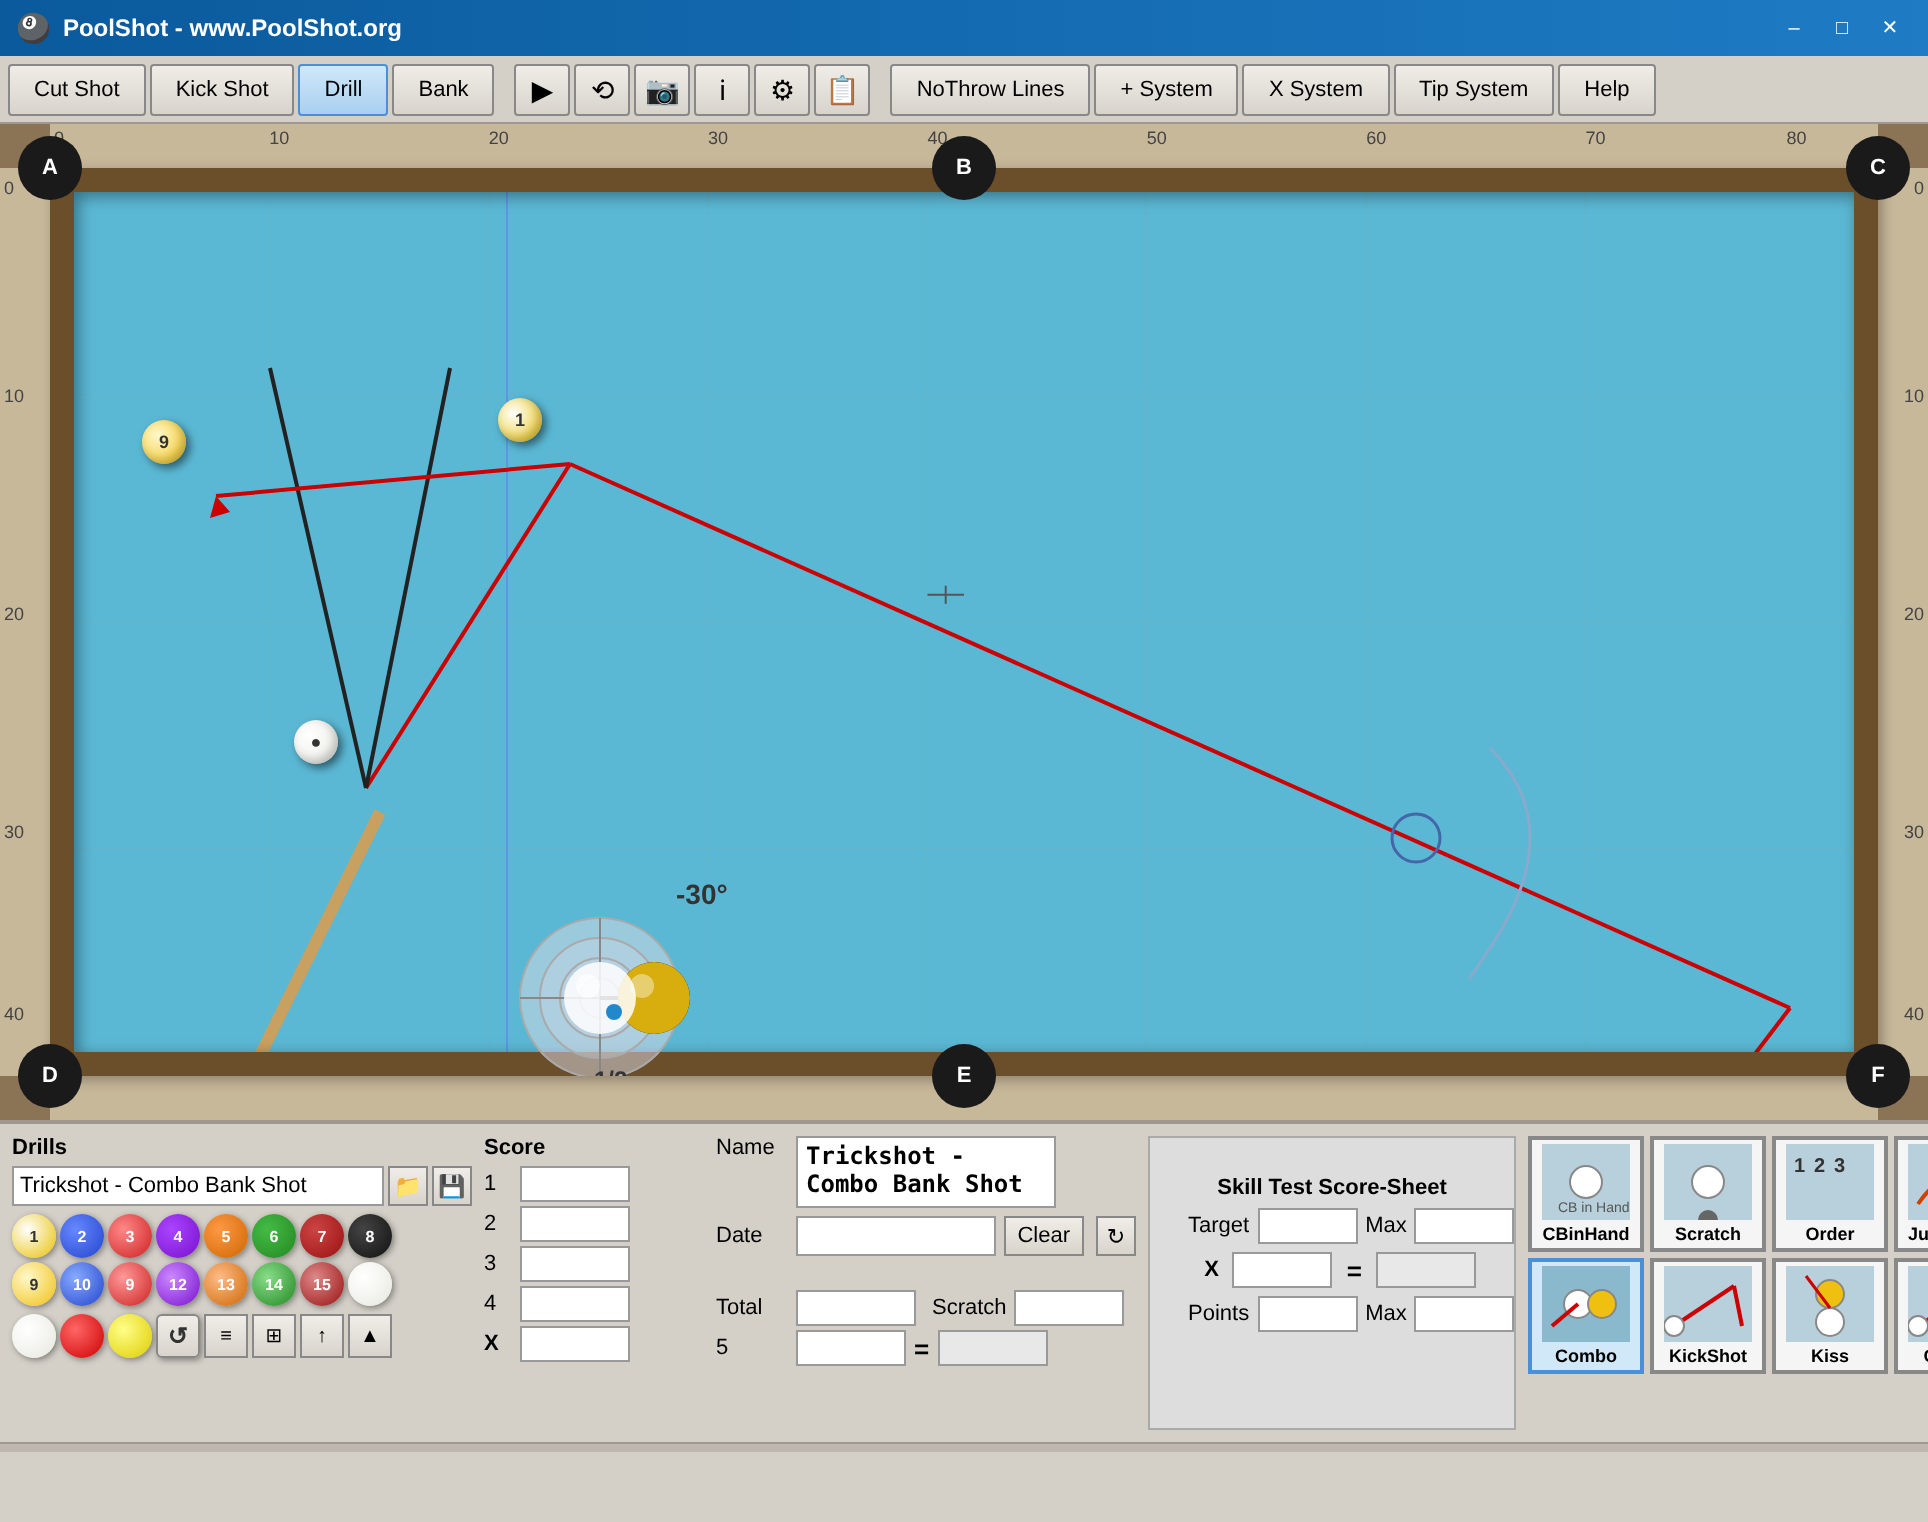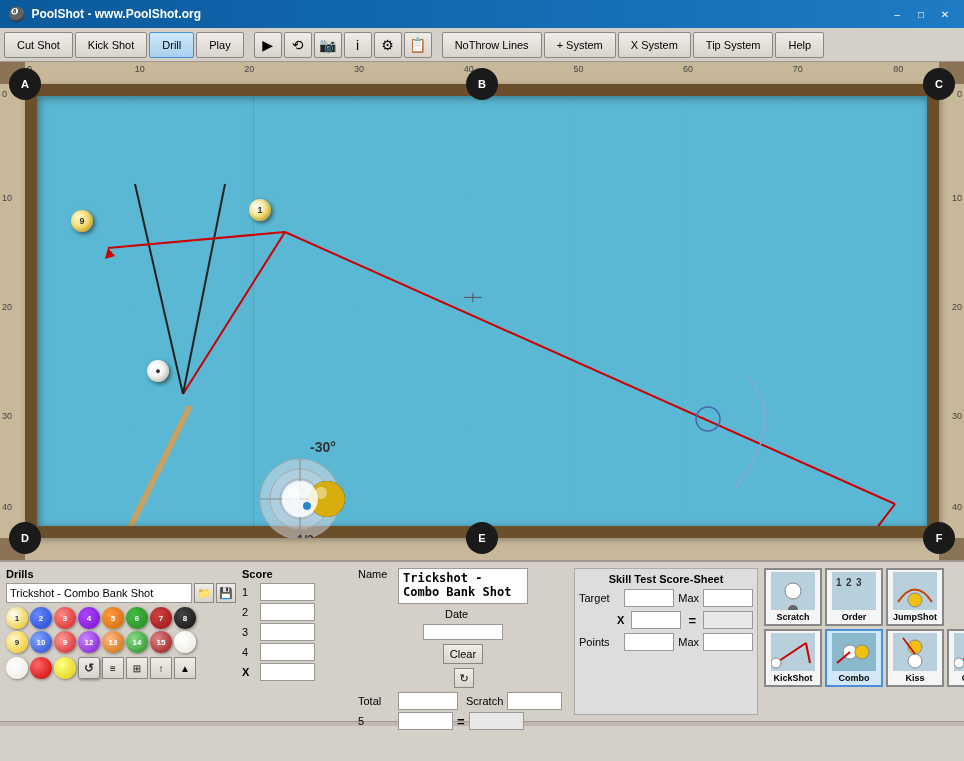--- a/index.html
+++ b/index.html
@@ -244,21 +244,21 @@
       background: white; font-size: 10px; padding: 0 2px;
     }
     .score-x { font-size: 11px; font-weight: bold; }
 
     
     #info-section {
       width: 210px;
       flex-shrink: 0;
     }
     .info-row {
-      display: flex; align-items: center; gap: 4px; margin-bottom: 4px; flex-direction: column;
+      display: flex; align-items: center; gap: 4px; margin-bottom: 17px;
     }
     .info-label { width: 36px; font-size: 11px; }
     .info-input {
       flex: 1; height: 20px; border: 1px solid #999;
       background: white; font-size: 11px; padding: 1px 3px;
     }
     .drill-title-input {
       width: 130px; height: 36px; border: 1px solid #999;
       background: white; font-size: 12px; font-weight: bold;
       padding: 2px 4px; resize: none;
@@ -281,21 +281,21 @@
     .score5-row { display: flex; align-items: center; gap: 4px; }
     .score5-input { width: 55px; height: 18px; border: 1px solid #999; background: white; }
     .equals { font-size: 13px; font-weight: bold; }
     .result-input { width: 55px; height: 18px; border: 1px solid #999; background: #e8e8e8; }
 
     
     #skill-section {
       width: 184px;
       flex-shrink: 0;
       border: 1px solid #aaa;
-      padding: 4px;
+      padding: 19px;
       background: #ddd;
     }
     .skill-title { font-size: 11px; font-weight: bold; text-align: center; margin-bottom: 4px; }
     .skill-row { display: flex; align-items: center; gap: 4px; margin-bottom: 4px; }
     .skill-label { font-size: 11px; width: 42px; }
     .skill-input { width: 50px; height: 18px; border: 1px solid #999; background: white; }
     .skill-max-label { font-size: 11px; }
     .skill-max-input { width: 50px; height: 18px; border: 1px solid #999; background: white; }
     .skill-x { font-size: 11px; font-weight: bold; margin: 0 3px; }
     .skill-eq { font-size: 13px; font-weight: bold; margin: 0 3px; }
@@ -348,21 +348,21 @@
     <button class="win-btn">–</button>
     <button class="win-btn">□</button>
     <button class="win-btn close">✕</button>
   </div>
 </div>
 
 <div id="toolbar">
   <button class="toolbar-btn">Cut Shot</button>
   <button class="toolbar-btn">Kick Shot</button>
   <button class="toolbar-btn active">Drill</button>
-  <button class="toolbar-btn">Play</button>
+  <button class="toolbar-btn">Bank</button>
   <div class="toolbar-sep"></div>
   <button class="toolbar-icon-btn">▶</button>
   <button class="toolbar-icon-btn">⟲</button>
   <button class="toolbar-icon-btn">📷</button>
   <button class="toolbar-icon-btn">ℹ</button>
   <button class="toolbar-icon-btn">⚙</button>
   <button class="toolbar-icon-btn">📋</button>
   <div class="toolbar-sep"></div>
   <button class="toolbar-btn">NoThrow Lines</button>
   <button class="toolbar-btn">+ System</button>
@@ -473,21 +473,21 @@
 
         <circle cx="52" cy="52" r="4" fill="#2288cc"></circle>
 
         <text x="42" y="90" font-size="12" font-weight="bold" fill="#333">1/2</text>
 
         <line x1="38" y1="92" x2="62" y2="92" stroke="#333" stroke-width="1"></line>
       </svg>
     </div>
 
     <div id="angle-indicator" style="left:285px;top:355px;">
-      <span style="font-size:14px;font-weight:bold;color:#333;">-30°</span>
+      <span style="font-size:14px;font-weight:bold;color:#333;margin-left:28px;">-30°</span>
     </div>
 
   </div>
 
   <div class="pocket" id="pocket-a">A</div>
   <div class="pocket" id="pocket-b">B</div>
   <div class="pocket" id="pocket-c">C</div>
   <div class="pocket" id="pocket-d">D</div>
   <div class="pocket" id="pocket-e">E</div>
   <div class="pocket" id="pocket-f">F</div>
@@ -608,20 +608,29 @@
       <span class="skill-label">Points</span>
       <input type="text" class="skill-input" style="">
       <span class="skill-max-label">Max</span>
       <input type="text" class="skill-max-input" style="">
     </div>
   </div>
 
   <div id="drill-icons">
     <div class="drill-icons-row">
 
+      <div class="drill-icon-card">
+        <div class="drill-icon-canvas" style="background:#b8d0dc;">
+          <svg width="44" height="38">
+            <circle cx="22" cy="19" r="8" fill="white" stroke="#888" stroke-width="1"></circle>
+            <text x="8" y="34" font-size="7" fill="#555">CB in Hand</text>
+          </svg>
+        </div>
+        <span class="drill-icon-label">CBinHand</span>
+      </div>
 
       <div class="drill-icon-card">
         <div class="drill-icon-canvas" style="background:#b8d0dc;">
           <svg width="44" height="38">
             <circle cx="22" cy="19" r="8" fill="white" stroke="#888" stroke-width="1"></circle>
             <circle cx="22" cy="38" r="5" fill="#666"></circle>
           </svg>
         </div>
         <span class="drill-icon-label">Scratch</span>
       </div>
@@ -643,40 +652,40 @@
             <path d="M5 30 Q22 5 39 30" stroke="#cc4400" stroke-width="2" fill="none"></path>
             <circle cx="22" cy="28" r="7" fill="#f0c010" stroke="#888" stroke-width="1"></circle>
           </svg>
         </div>
         <span class="drill-icon-label">JumpShot</span>
       </div>
 
     </div>
     <div class="drill-icons-row">
 
+      <div class="drill-icon-card active">
+        <div class="drill-icon-canvas" style="background:#8ab8cc;">
+          <svg width="44" height="38">
+            <circle cx="18" cy="19" r="7" fill="white" stroke="#888" stroke-width="1"></circle>
+            <circle cx="30" cy="19" r="7" fill="#f0c010" stroke="#888" stroke-width="1"></circle>
+            <line x1="5" y1="30" x2="18" y2="19" stroke="#cc0000" stroke-width="2"></line>
+          </svg>
+        </div>
+        <span class="drill-icon-label">Combo</span>
+      </div>
+
       <div class="drill-icon-card">
         <div class="drill-icon-canvas" style="background:#b8d0dc;">
           <svg width="44" height="38">
             <line x1="5" y1="30" x2="35" y2="10" stroke="#cc0000" stroke-width="2"></line>
             <line x1="35" y1="10" x2="39" y2="30" stroke="#cc0000" stroke-width="2"></line>
             <circle cx="5" cy="30" r="5" fill="white" stroke="#888" stroke-width="1"></circle>
           </svg>
         </div>
         <span class="drill-icon-label">KickShot</span>
-      </div>
-
-      <div class="drill-icon-card active">
-        <div class="drill-icon-canvas" style="background:#8ab8cc;">
-          <svg width="44" height="38">
-            <circle cx="18" cy="19" r="7" fill="white" stroke="#888" stroke-width="1"></circle>
-            <circle cx="30" cy="19" r="7" fill="#f0c010" stroke="#888" stroke-width="1"></circle>
-            <line x1="5" y1="30" x2="18" y2="19" stroke="#cc0000" stroke-width="2"></line>
-          </svg>
-        </div>
-        <span class="drill-icon-label">Combo</span>
       </div>
 
       <div class="drill-icon-card">
         <div class="drill-icon-canvas" style="background:#b8d0dc;">
           <svg width="44" height="38">
             <circle cx="22" cy="14" r="7" fill="#f0c010" stroke="#888" stroke-width="1"></circle>
             <circle cx="22" cy="28" r="7" fill="white" stroke="#888" stroke-width="1"></circle>
             <line x1="10" y1="5" x2="22" y2="21" stroke="#cc0000" stroke-width="1.5"></line>
           </svg>
         </div>

